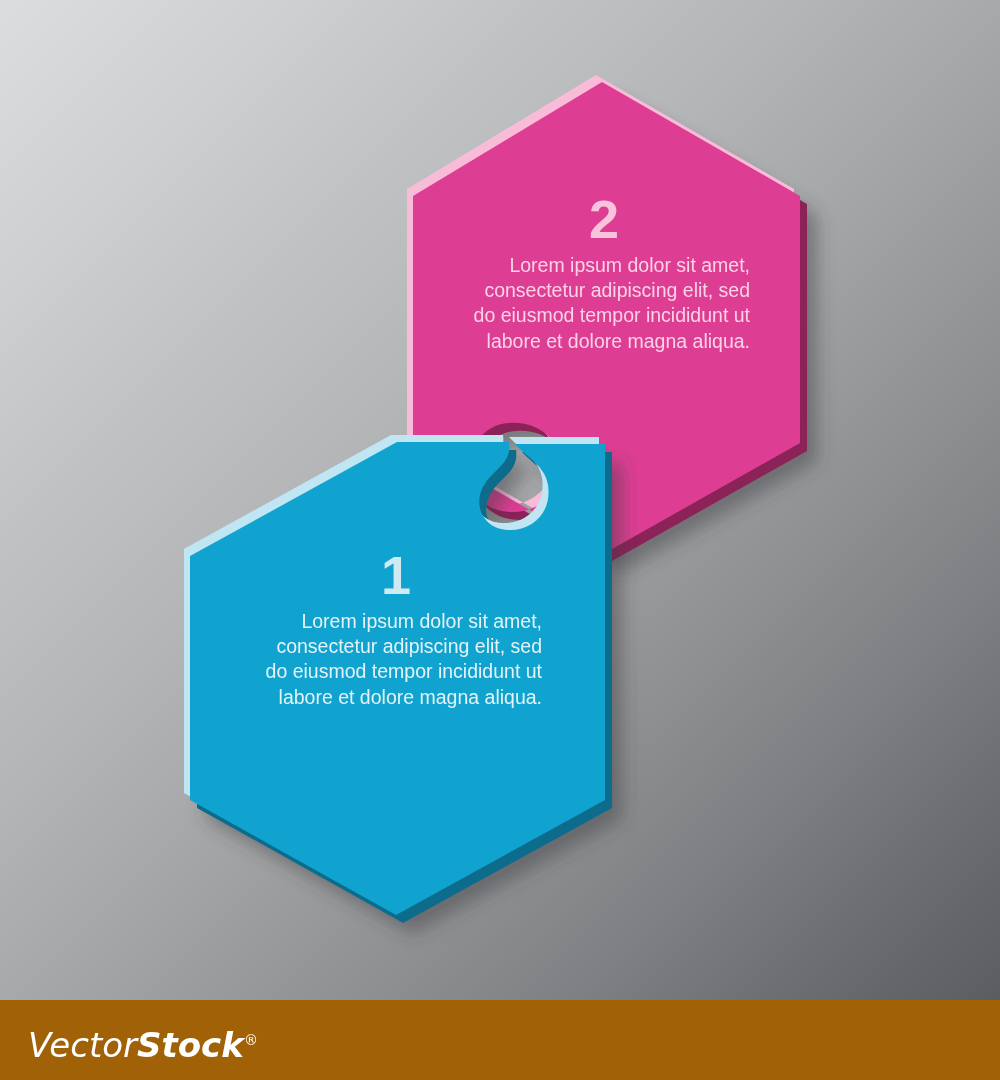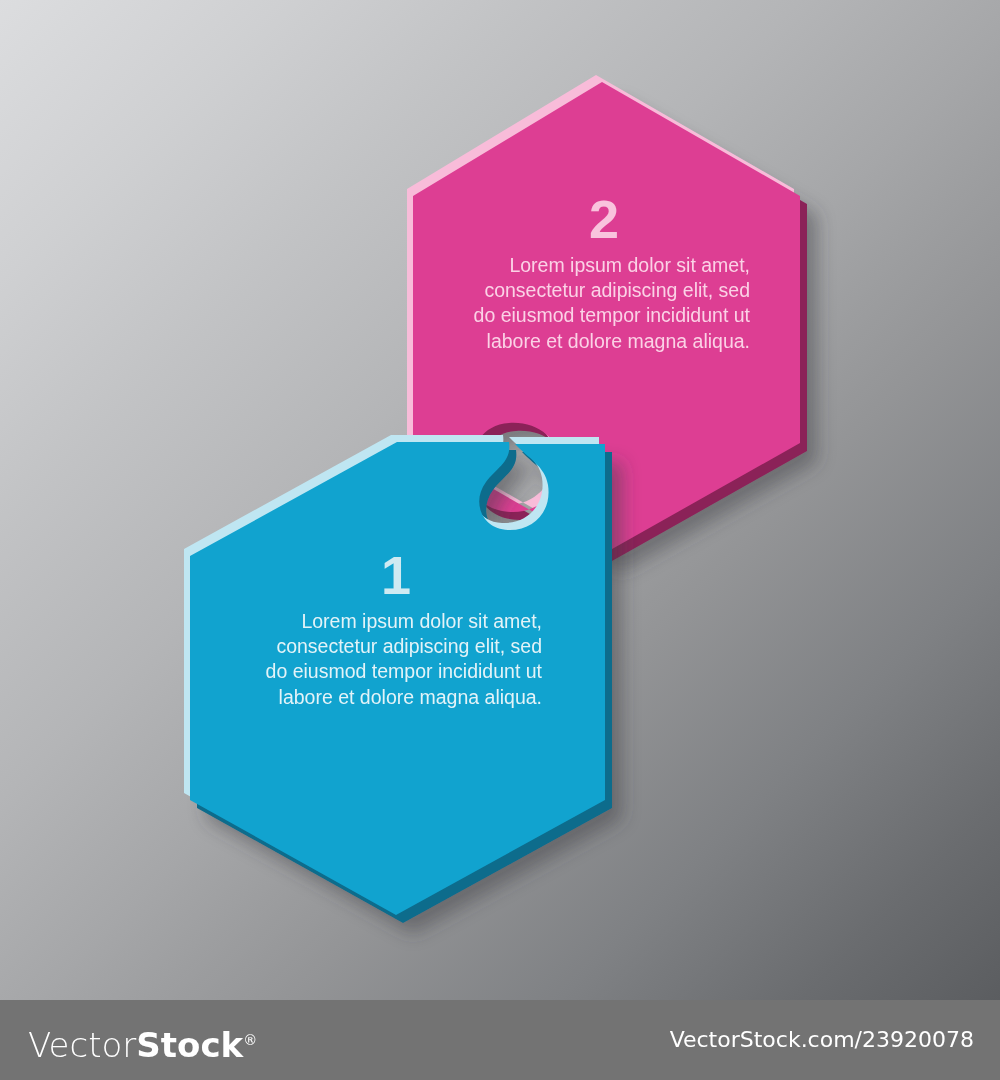--- a/index.html
+++ b/index.html
@@ -89,21 +89,22 @@
   #text-blue .piece-num { color: #cfeaf2; }
   #text-blue .piece-body { color: #e3f3f8; }
 
   
   #footer {
     position: absolute;
     left: 0;
     top: 1000px;
     width: 1000px;
     height: 80px;
-    background: #737373;
+    background: #a16207;
+    font-style: italic;
   }
   #logo {
     position: absolute;
     left: 28px;
     top: 22px;
     color: #ffffff;
     font-size: 34px;
     line-height: 36px;
     white-space: nowrap;
     font-family: "DejaVu Sans", sans-serif;
@@ -201,16 +202,15 @@
 
     <div class="piece-text" id="text-blue">
       <div class="piece-num">1</div>
       <p class="piece-body">Lorem ipsum dolor sit amet, consectetur adipiscing elit, sed do eiusmod tempor incididunt ut labore et dolore magna aliqua.</p>
     </div>
 
   </div>
 
   <div id="footer">
     <div id="logo"><span class="thin">Vector</span><span class="bold">Stock</span><span class="reg">®</span></div>
-    <div id="wm-url">VectorStock.com/23920078</div>
   </div>
 
 </div>
 
 </body></html>

